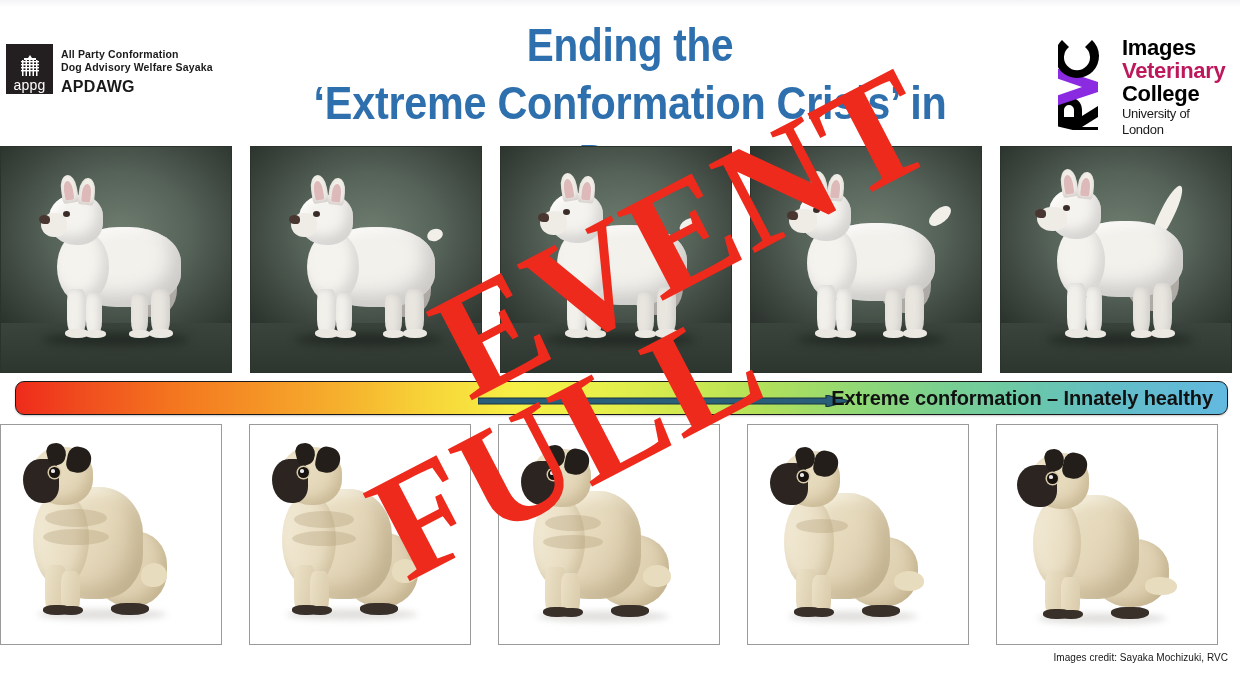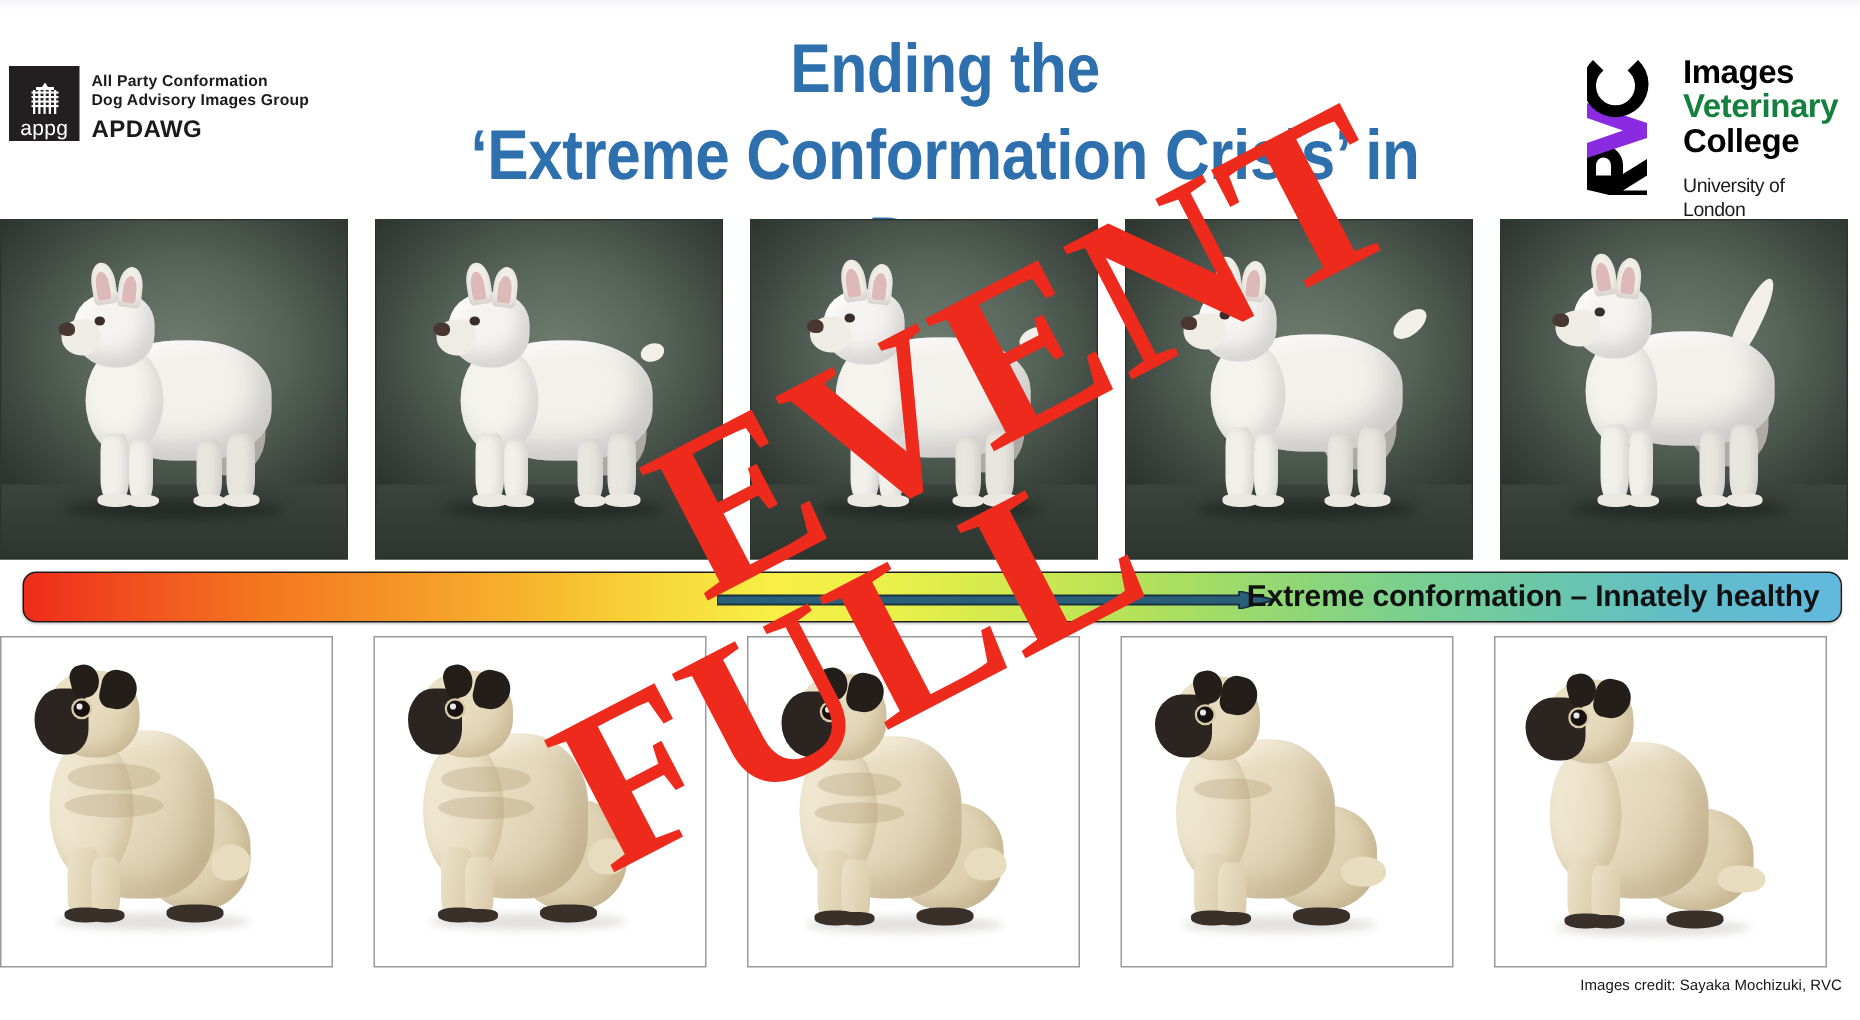--- a/index.html
+++ b/index.html
@@ -51,24 +51,24 @@
   }
   .title .l1 { display:block; }
   .title .l2 { display:block; font-size:47px; }
 
   
   .rvc-logo { position:absolute; left:1058px; top:28px; width:176px; height:104px; }
   .rvc-mark { position:absolute; left:0; top:2px; width:60px; height:100px; }
   .rvc-words { position:absolute; left:64px; top:8px; }
   .rvc-words div { font-weight:bold; line-height:23px; letter-spacing:-.3px; }
   .rvc-royal    { font-size:22px; color:#000000; }
-  .rvc-vet      { font-size:22px; color:#15803d; }
+  .rvc-vet      { font-size:22px; color:#be185d; }
   .rvc-college  { font-size:22px; color:#000000; }
   .rvc-uol      { font-size:13px; color:#1a1a1a; font-weight:normal !important;
-                  line-height:16px !important; margin-top:11px; letter-spacing:0; }
+                  line-height:16px !important; margin-top:1px; letter-spacing:0; }
 
   
   .row { position:absolute; left:0; display:flex; }
   .row-top    { top:146px;  width:1240px; }
   .row-bottom { top:424px;  width:1240px; }
 
   .frame-top {
     width:232px; height:227px; margin-right:18px; position:relative;
     overflow:hidden; background:#3d4a42; border:1px solid #2a332c;
   }
@@ -232,21 +232,21 @@
             <rect x="16" y="5" width="1.5" height="16"></rect>
             <path d="M10 0 L12 3 L8 3 Z"></path>
             <rect x="4" y="3" width="12" height="2"></rect>
           </g>
         </svg>
       </span>
       <span class="appg-word">appg</span>
     </div>
     <div class="appg-text">
       <div class="appg-l1">All Party Conformation</div>
-      <div class="appg-l2">Dog Advisory Images Group</div>
+      <div class="appg-l2">Dog Advisory Welfare Sayaka</div>
       <div class="appg-abbr">APDAWG</div>
     </div>
   </div>
 
   <h1 class="title">
     <span class="l1">Ending the</span>
     <span class="l2">‘Extreme Conformation Crisis’ in Dogs</span>
   </h1>
 
   <div class="rvc-logo">

